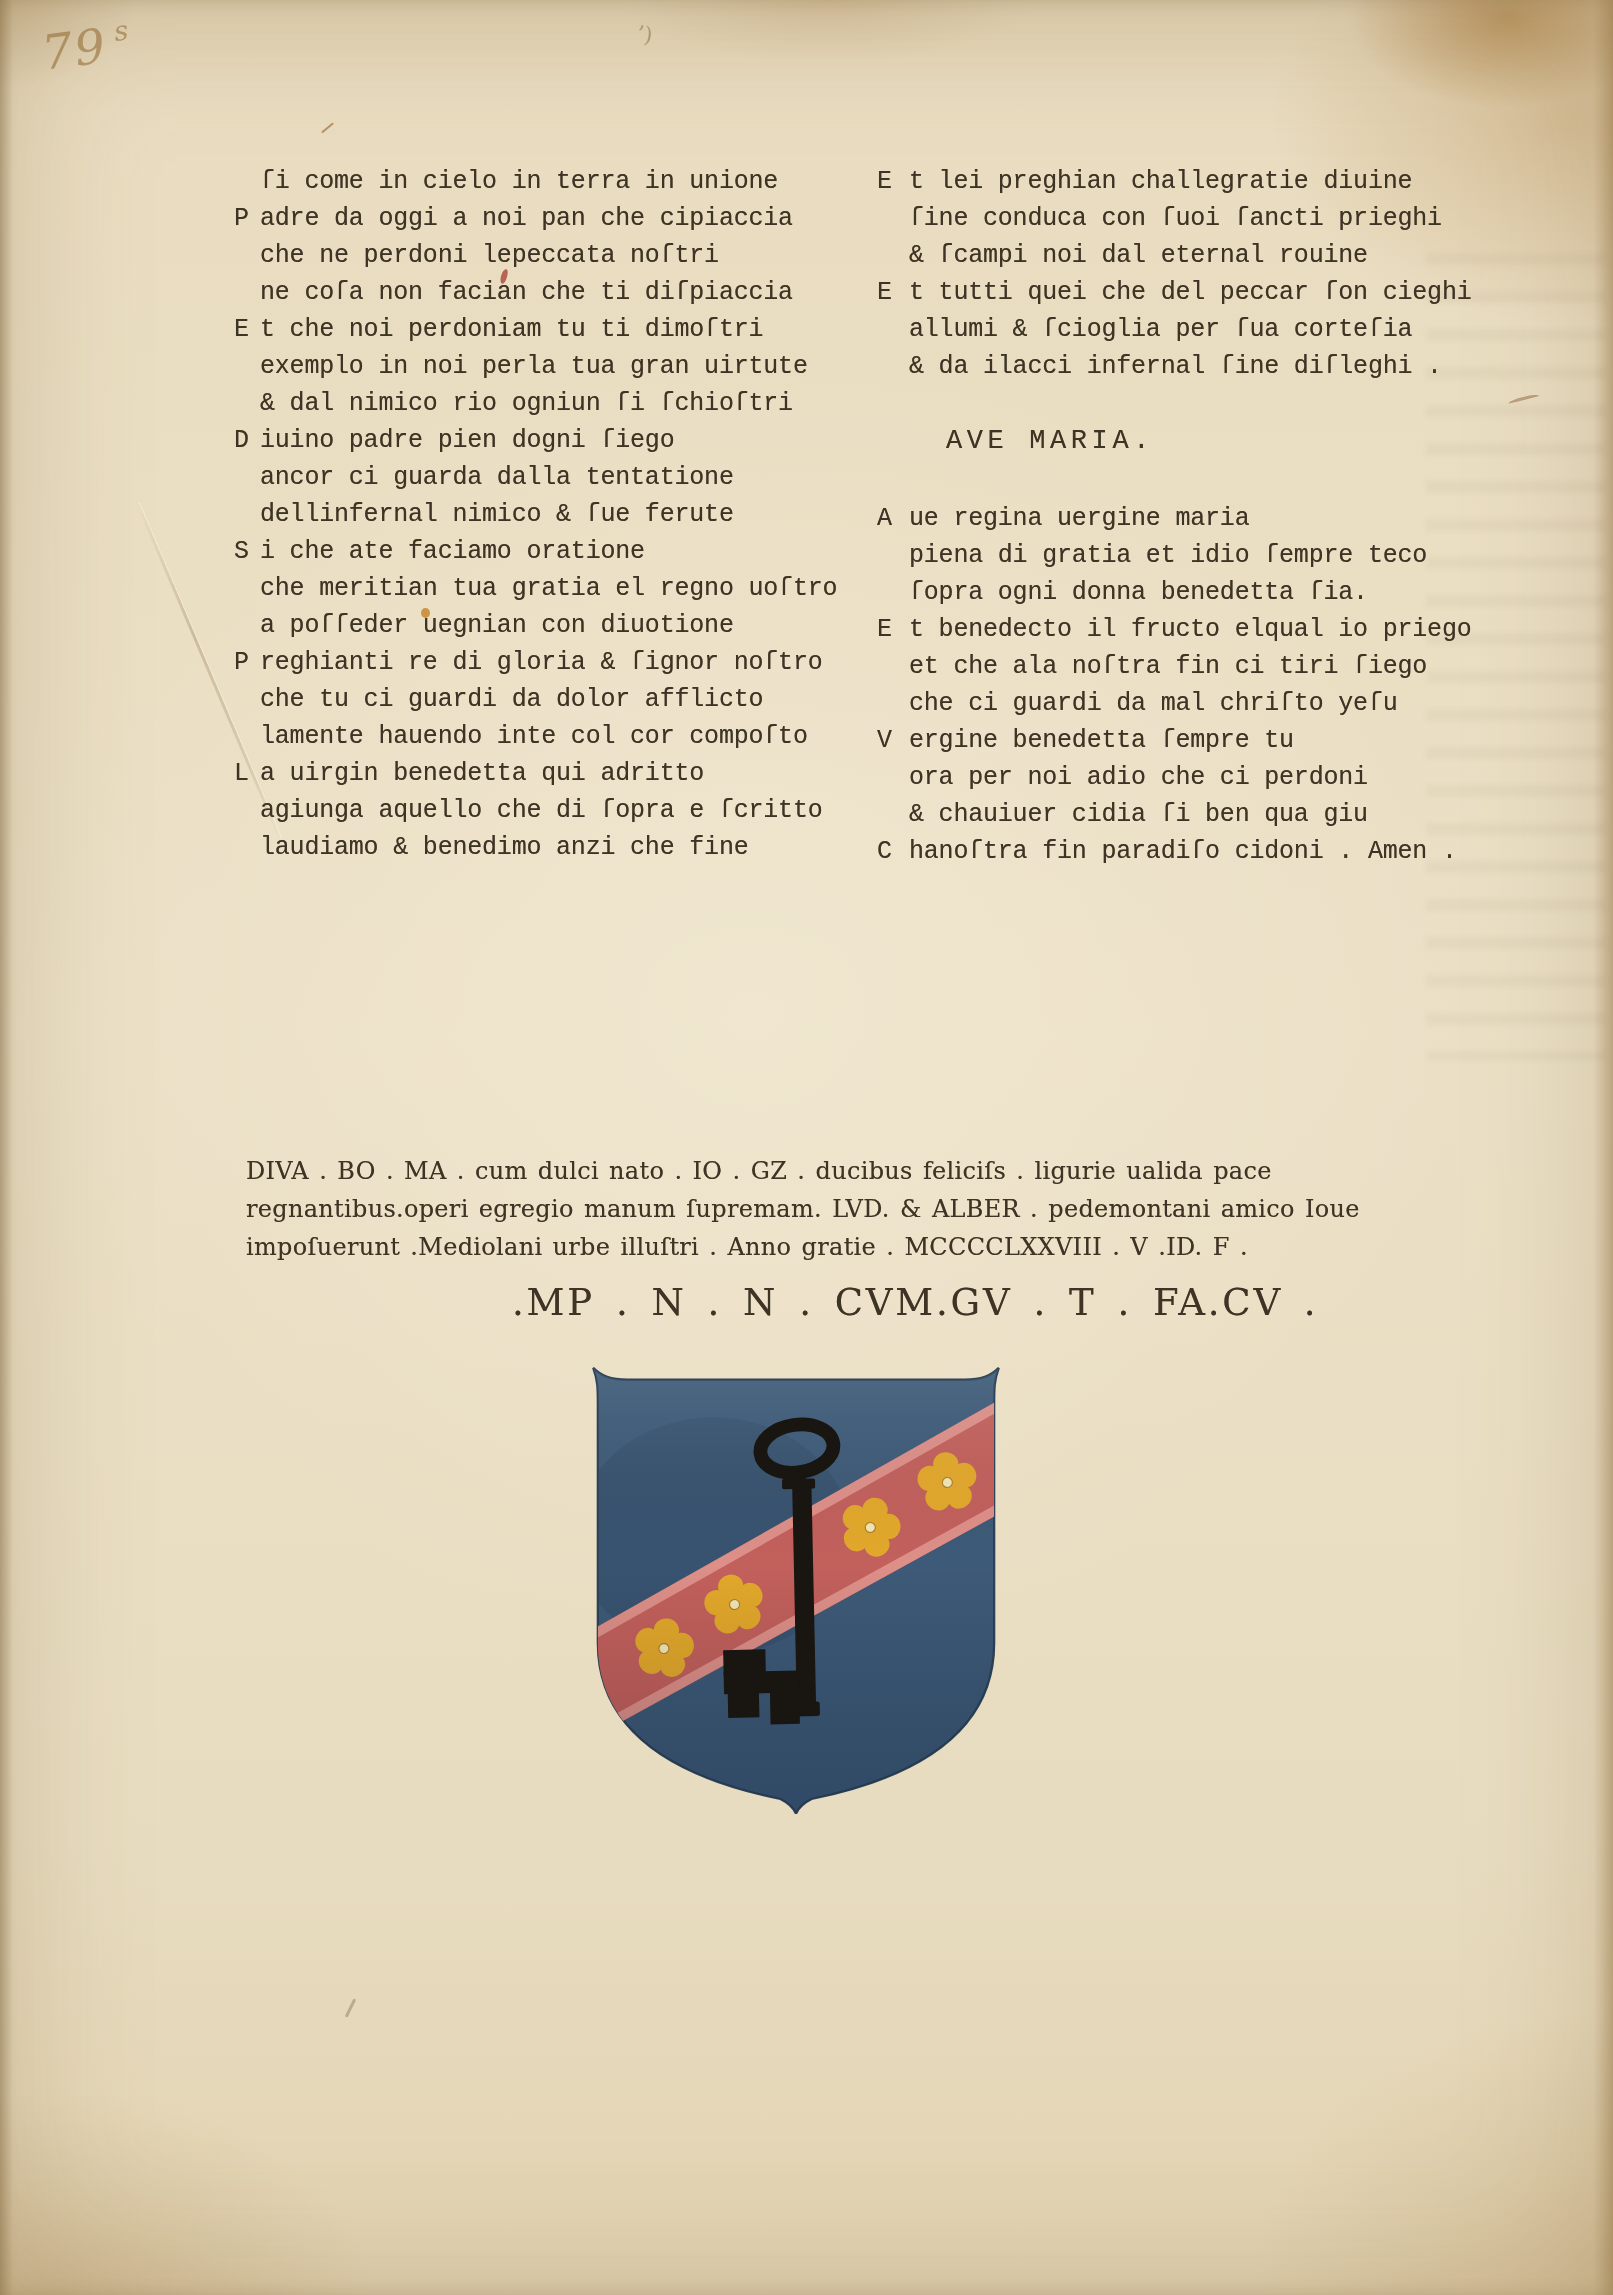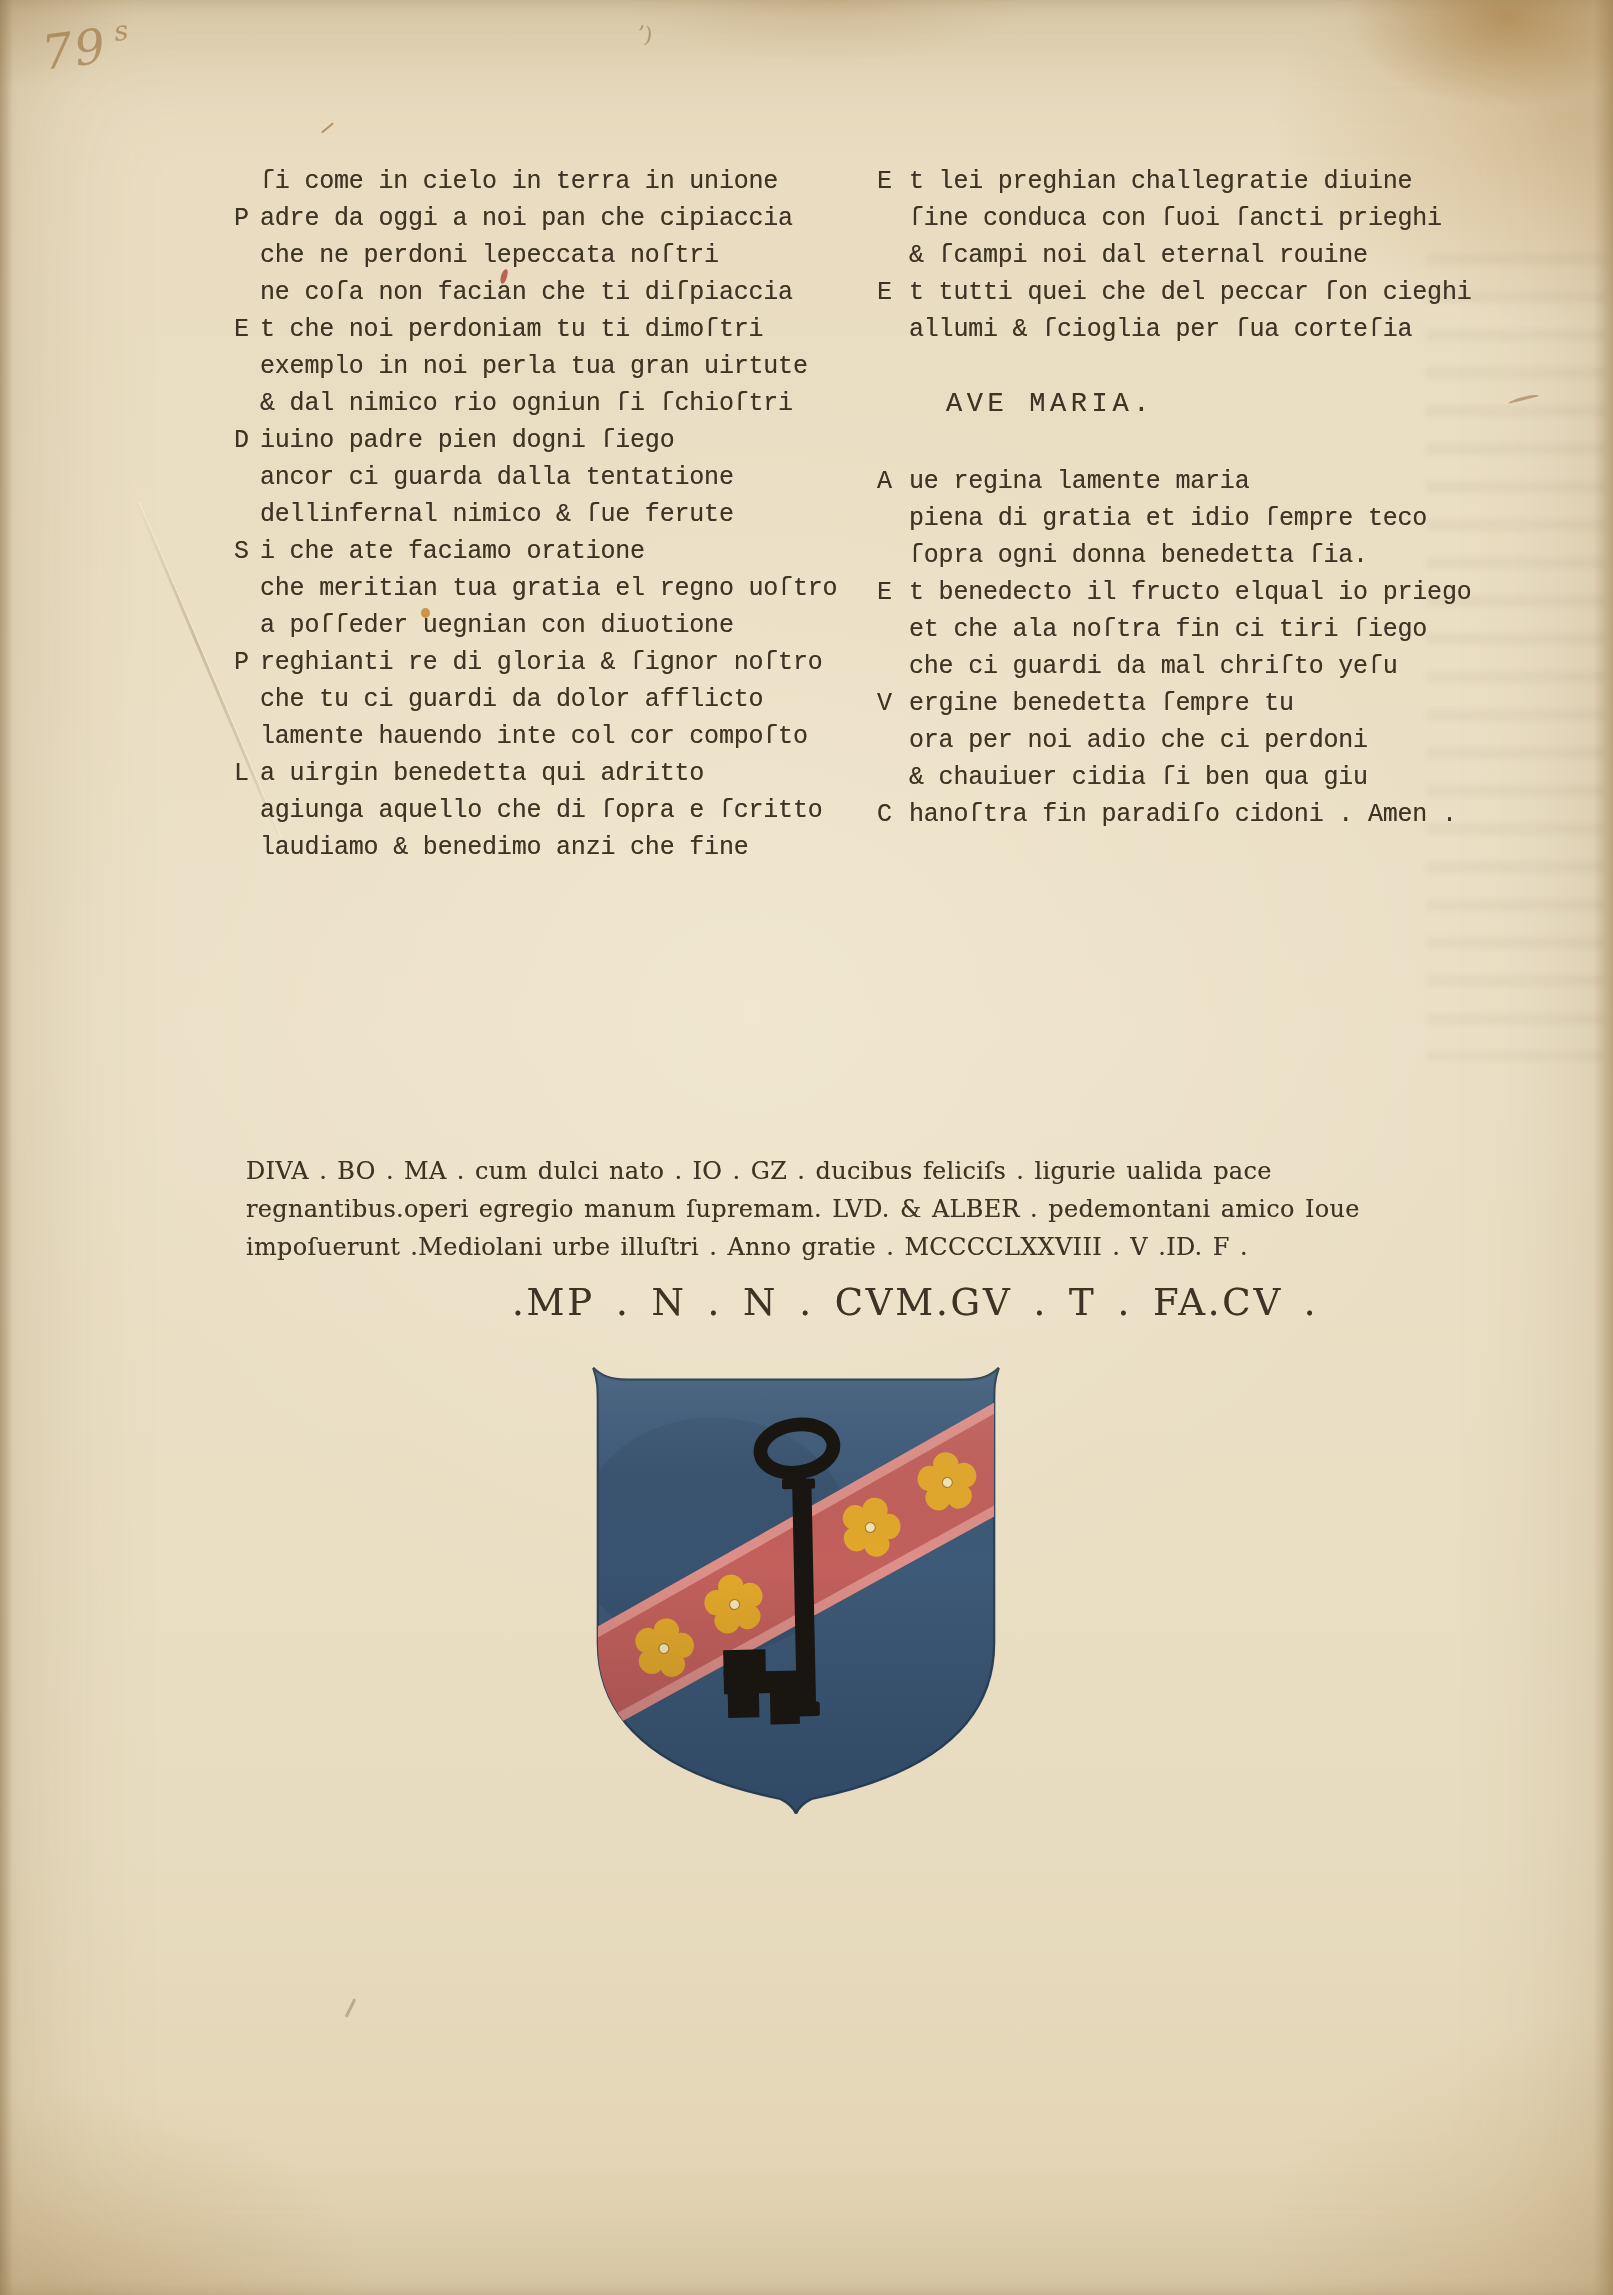--- a/index.html
+++ b/index.html
@@ -110,22 +110,23 @@
     <div class="vline"><span class="ini"></span><span>agiunga aquello che di ſopra e ſcritto</span></div>
     <div class="vline"><span class="ini"></span><span>laudiamo &amp; benedimo anzi che fine</span></div>
   </div>
 
   <div class="verse" id="right-col">
     <div class="vline"><span class="ini">E</span><span>t lei preghian challegratie diuine</span></div>
     <div class="vline"><span class="ini"></span><span>ſine conduca con ſuoi ſancti prieghi</span></div>
     <div class="vline"><span class="ini"></span><span>&amp; ſcampi noi dal eternal rouine</span></div>
     <div class="vline"><span class="ini">E</span><span>t tutti quei che del peccar ſon cieghi</span></div>
     <div class="vline"><span class="ini"></span><span>allumi &amp; ſcioglia per ſua corteſia</span></div>
+    <div class="vline"><span class="ini"></span><span>&amp; da ilacci infernal ſine diſleghi .</span></div>
     <div class="ave">AVE  MARIA.</div>
-    <div class="vline"><span class="ini">A</span><span>ue regina lamente maria</span></div>
+    <div class="vline"><span class="ini">A</span><span>ue regina uergine maria</span></div>
     <div class="vline"><span class="ini"></span><span>piena di gratia et idio ſempre teco</span></div>
     <div class="vline"><span class="ini"></span><span>ſopra ogni donna benedetta ſia.</span></div>
     <div class="vline"><span class="ini">E</span><span>t benedecto il fructo elqual io priego</span></div>
     <div class="vline"><span class="ini"></span><span>et che ala noſtra fin ci tiri ſiego</span></div>
     <div class="vline"><span class="ini"></span><span>che ci guardi da mal chriſto yeſu</span></div>
     <div class="vline"><span class="ini">V</span><span>ergine benedetta ſempre tu</span></div>
     <div class="vline"><span class="ini"></span><span>ora per noi adio che ci perdoni</span></div>
     <div class="vline"><span class="ini"></span><span>&amp; chauiuer cidia ſi  ben qua giu</span></div>
     <div class="vline"><span class="ini">C</span><span>hanoſtra fin paradiſo cidoni . Amen .</span></div>
   </div>

